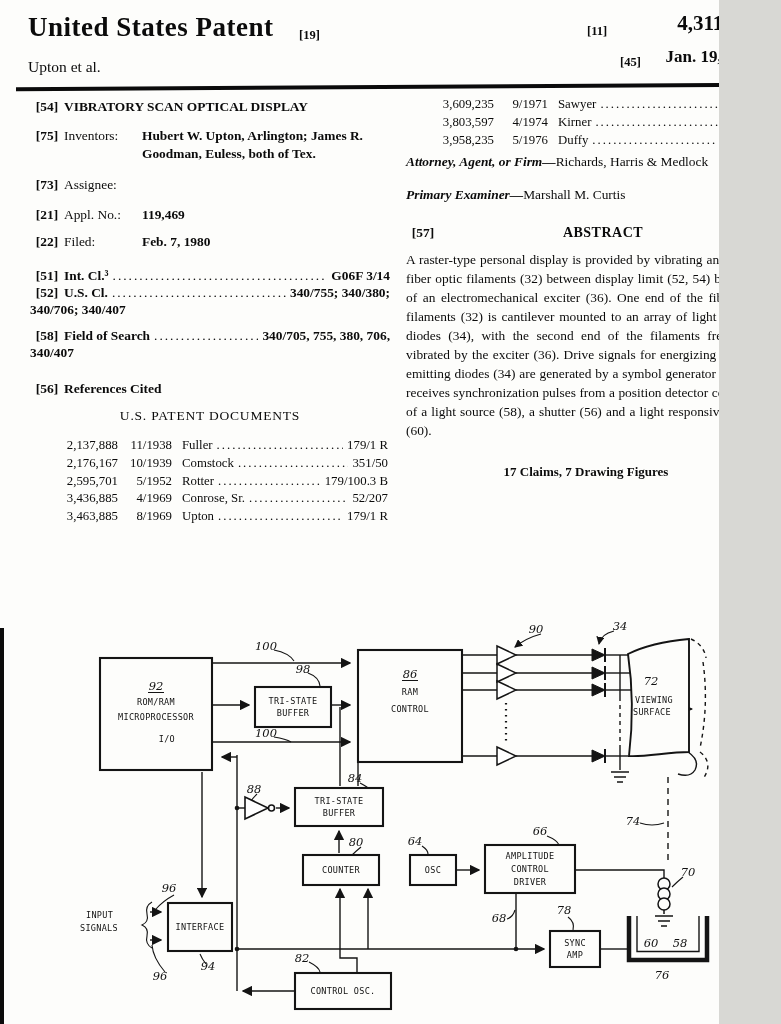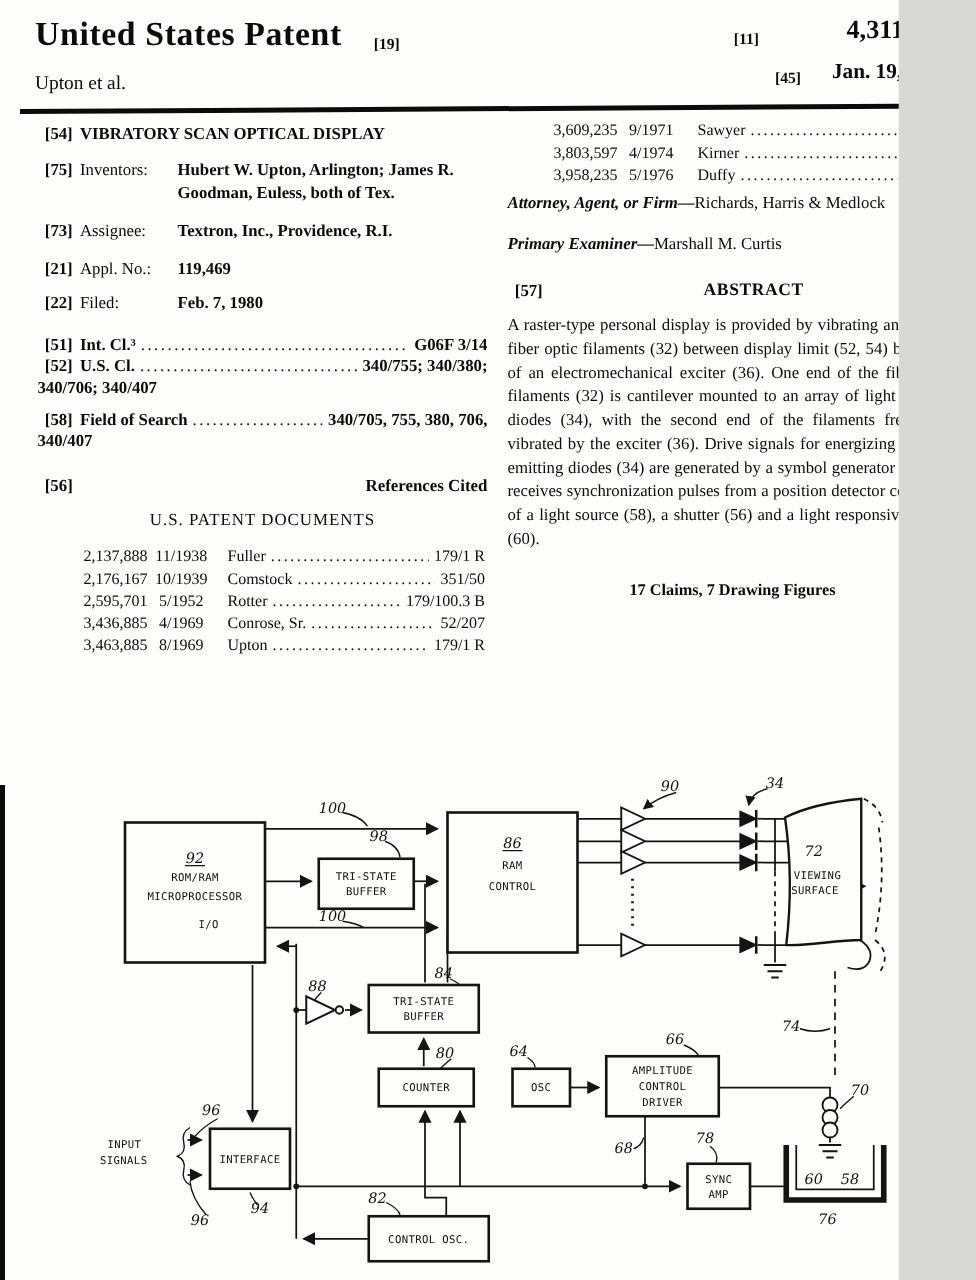--- a/index.html
+++ b/index.html
@@ -23,21 +23,21 @@
   .val{flex:1;font-weight:700;}
   .mb12{margin-bottom:12px}.mb10{margin-bottom:10px}.mb14{margin-bottom:14px}.mb16{margin-bottom:16px}
   .fill{flex:1;overflow:hidden;white-space:nowrap;letter-spacing:2px;margin:0 4px;min-width:14px;}
   .v2{font-weight:700;}
   .center{text-align:center;}
   .refhead{font-weight:700;font-size:13.5px;margin-top:18px;}
   .refsub{font-size:13.5px;letter-spacing:.8px;margin-top:10px;}
   .reftable{margin:12px 2px 0 26px;font-size:12.8px;line-height:1.4;}
   .refrow{display:flex;align-items:baseline;}
   .rnum{flex:0 0 62px;text-align:right;}
-  .rdate{flex:0 0 54px;text-align:center;}
+  .rdate{flex:0 0 54px;text-align:right;}
   .rname{margin-left:10px;white-space:nowrap;}
   .rcls{white-space:nowrap;}
   .exline{margin-top:3px;}
   .it{font-style:italic;}
   .absrow{display:flex;margin-top:20px;}
   .abshead{flex:1;text-align:center;font-weight:700;font-size:14px;letter-spacing:.5px;}
   .abstext{margin-top:8px;text-align:justify;line-height:1.42;font-size:13.4px;}
   .claims{margin-top:24px;text-align:center;font-weight:700;font-size:13px;}
   
   #diag{position:absolute;left:0;top:600px;width:781px;height:424px;}
@@ -68,21 +68,20 @@
       <span class="val">VIBRATORY SCAN OPTICAL DISPLAY</span>
     </div>
     <div class="row mb14">
       <span class="tag">[75]</span>
       <span class="lab">Inventors:</span>
       <span class="val">Hubert W. Upton, Arlington; James R. Goodman, Euless, both of Tex.</span>
     </div>
     <div class="row mb12">
       <span class="tag">[73]</span>
       <span class="lab">Assignee:</span>
-      <span class="val">Textron, Inc., Providence, R.I.</span>
     </div>
     <div class="row mb10">
       <span class="tag">[21]</span>
       <span class="lab">Appl. No.:</span>
       <span class="val">119,469</span>
     </div>
     <div class="row mb16">
       <span class="tag">[22]</span>
       <span class="lab">Filed:</span>
       <span class="val">Feb. 7, 1980</span>
@@ -103,21 +102,21 @@
     <div class="row" style="margin-top:8px">
       <span class="tag">[58]</span>
       <span style="font-weight:700;white-space:nowrap">Field of Search</span>
       <span class="fill">......................................................................................</span>
       <span style="font-weight:700;white-space:nowrap">340/705, 755, 380, 706,</span>
     </div>
     <div class="v2">340/407</div>
 
     <div class="row refhead">
       <span class="tag">[56]</span>
-      <span style="flex:1;text-align:right">References Cited</span>
+      <span style="flex:1;text-align:left">References Cited</span>
     </div>
     <div class="center refsub">U.S. PATENT DOCUMENTS</div>
 
     <div class="reftable">
       <div class="refrow">
         <span class="rnum">2,137,888</span>
         <span class="rdate">11/1938</span>
         <span class="rname">Fuller</span>
         <span class="fill">......................................................................................</span>
         <span class="rcls">179/1 R</span>

